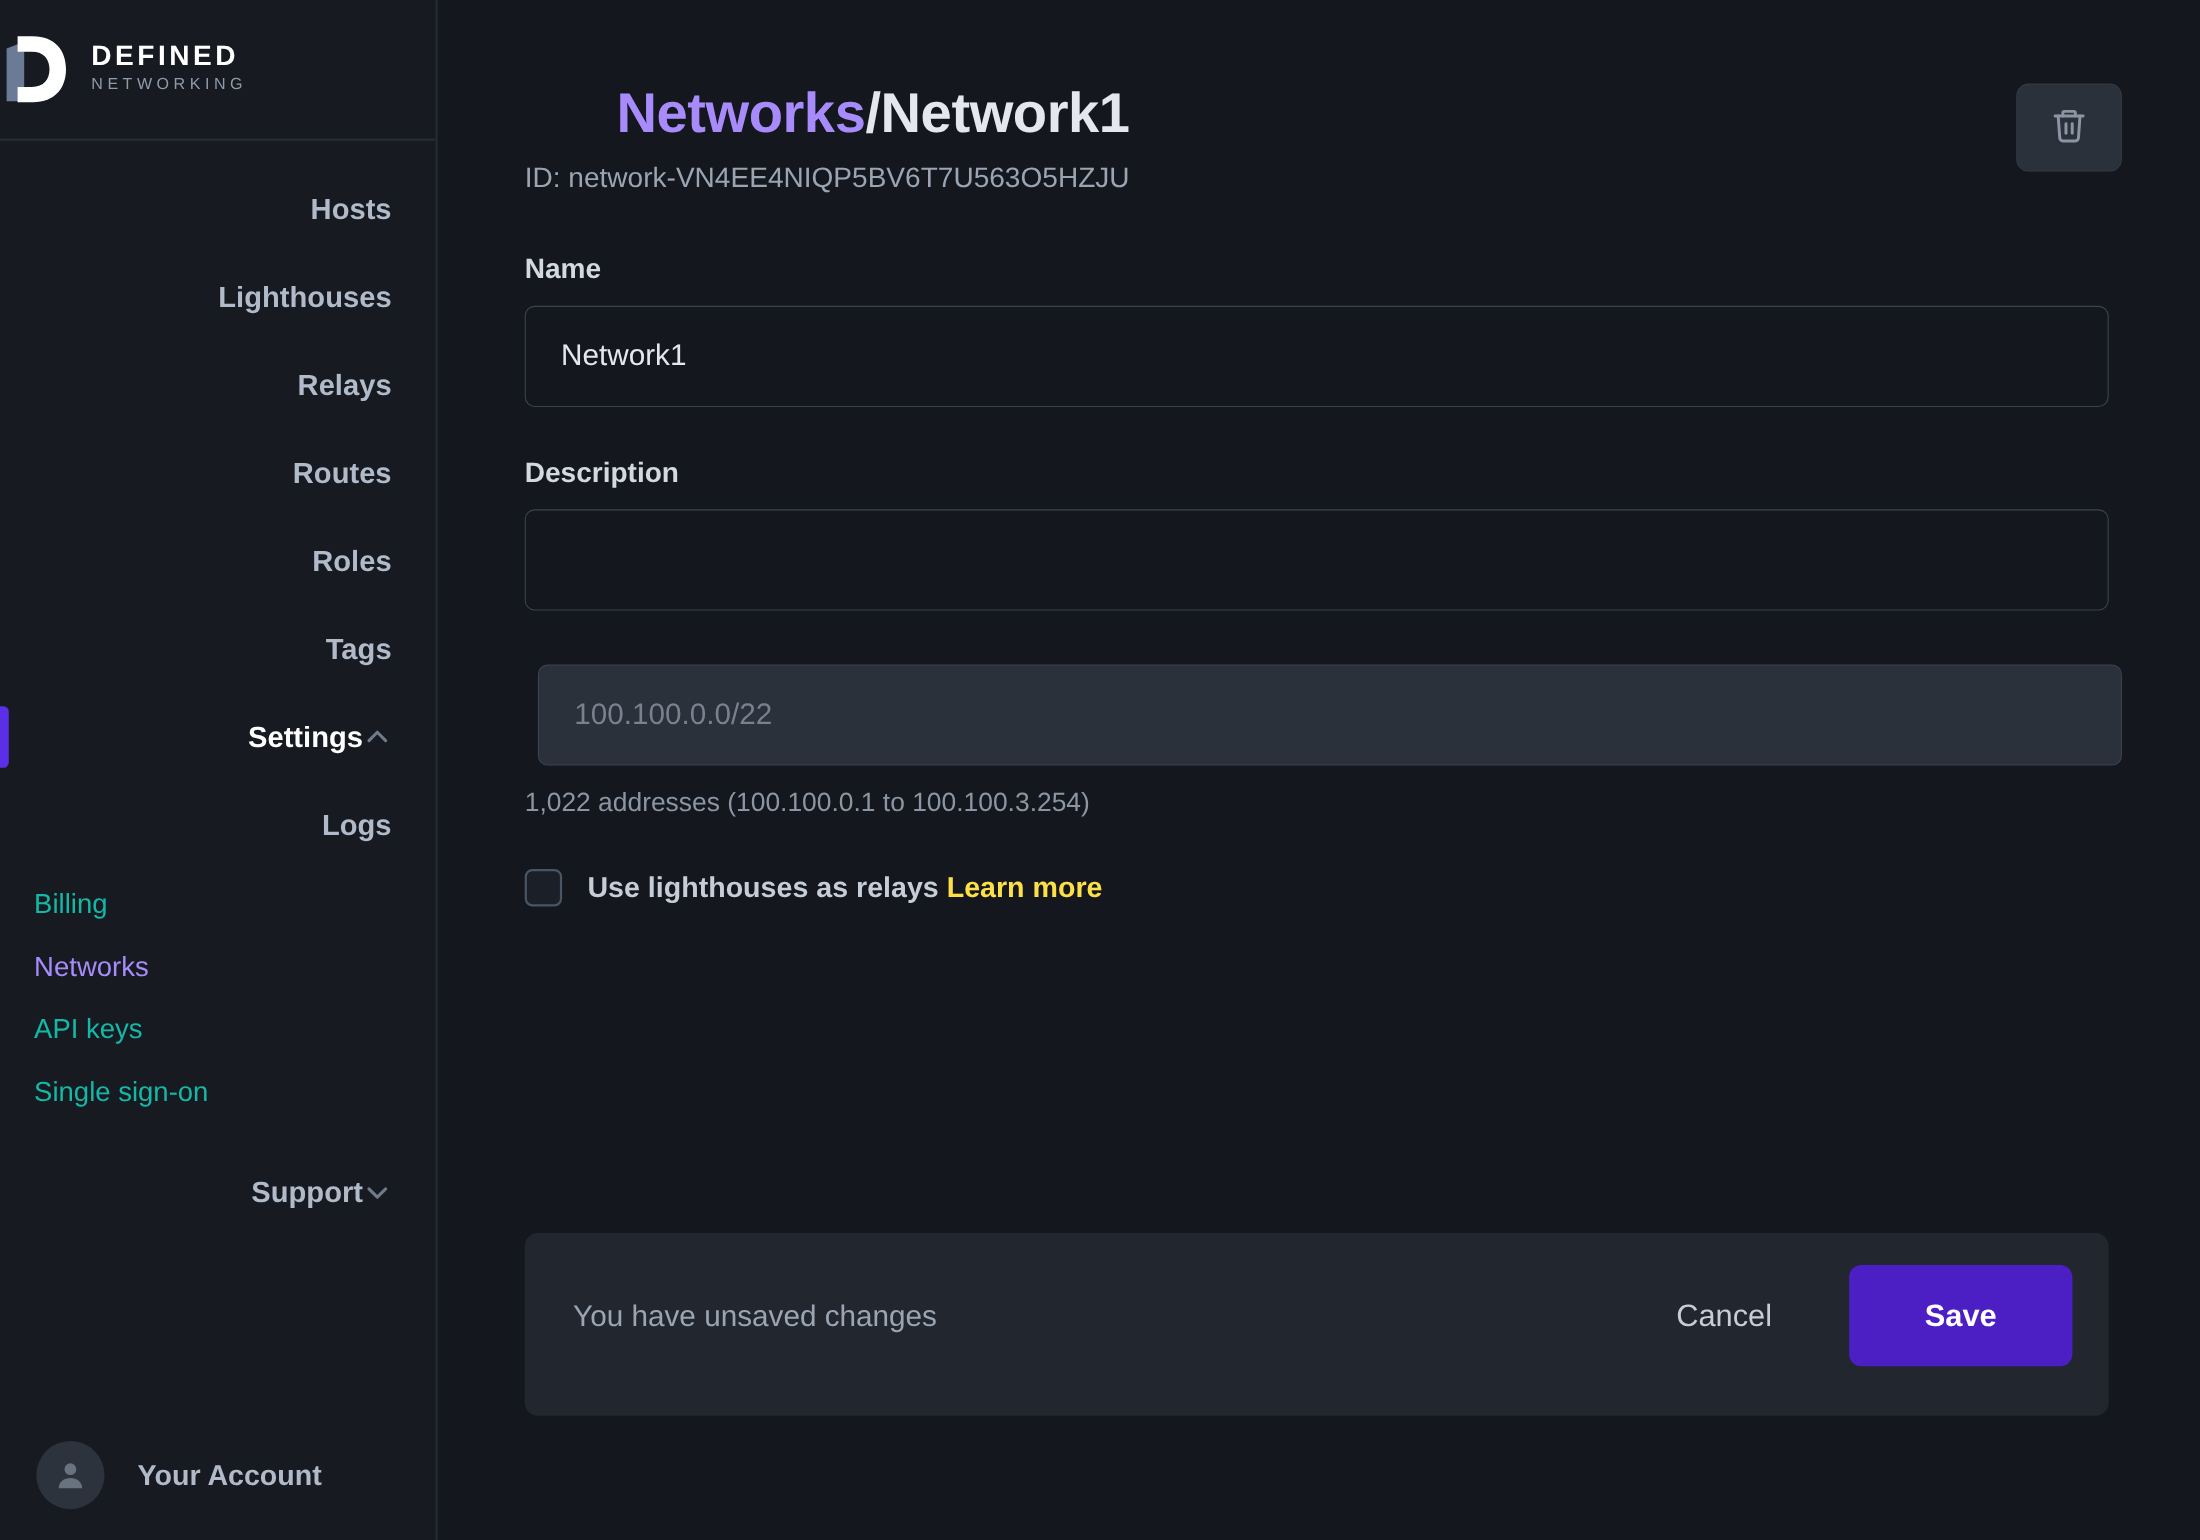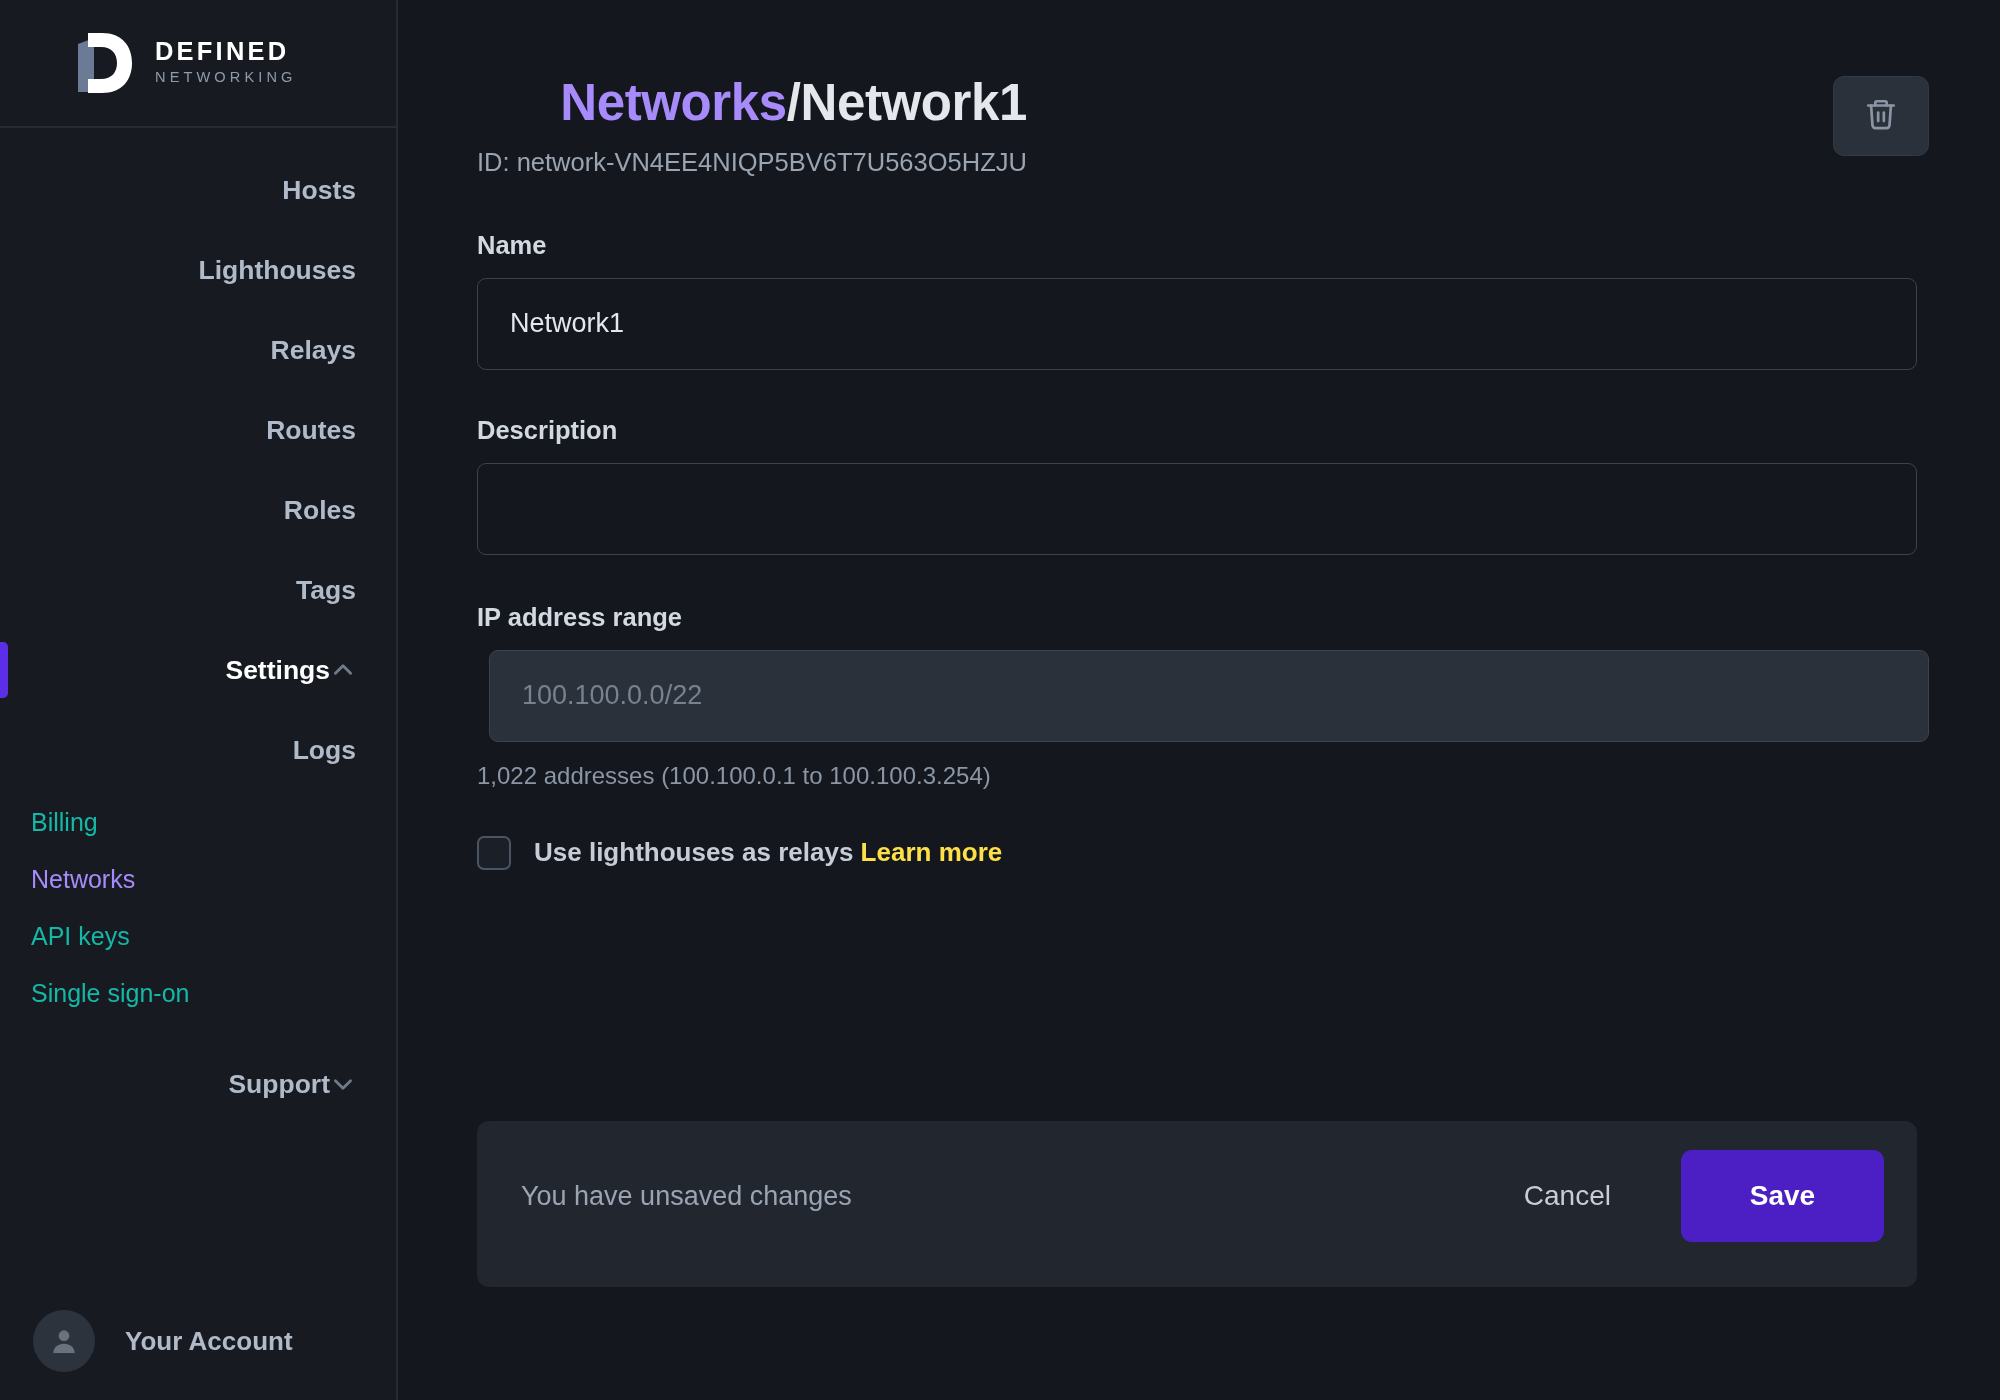--- a/index.html
+++ b/index.html
@@ -16,21 +16,20 @@
     width: 398px; height: 1400px;
     background: #171b21;
     border-right: 2px solid #262c35;
     position: relative;
     flex: 0 0 398px;
   }
   .logo-area {
     height: 128px;
     border-bottom: 2px solid #262c35;
     display: flex; align-items: center;
-    padding-left: 72px;
   }
   .logo-mark { width: 64px; height: 66px; flex: 0 0 64px; }
   .logo-text { margin-left: 19px; display: flex; flex-direction: column; }
   .logo-line1 {
     color: #ffffff; font-size: 25.5px; font-weight: 700;
     letter-spacing: 3.2px; line-height: 1.08;
   }
   .logo-line2 {
     color: #8f9aab; font-size: 14.6px; font-weight: 400;
     letter-spacing: 4.1px; line-height: 1.35; margin-top: 2px;
@@ -311,21 +310,20 @@
       <div class="gap-lg"></div>
 
       <div class="field">
         <label class="flabel">Description</label>
         <textarea class="ftextarea" placeholder="" style=""></textarea>
       </div>
 
       <div class="gap-md"></div>
 
       <div class="field">
-        <label class="flabel">IP address range</label>
         <input class="finput disabled" type="text" disabled="" value="100.100.0.0/22" style="">
         <div class="help">1,022 addresses (100.100.0.1 to 100.100.3.254)</div>
       </div>
 
       <div class="check-row">
         <span class="checkbox"></span>
         <span class="check-label">
           <span>Use lighthouses as relays</span>
           <span class="check-link">Learn more</span>
         </span>

